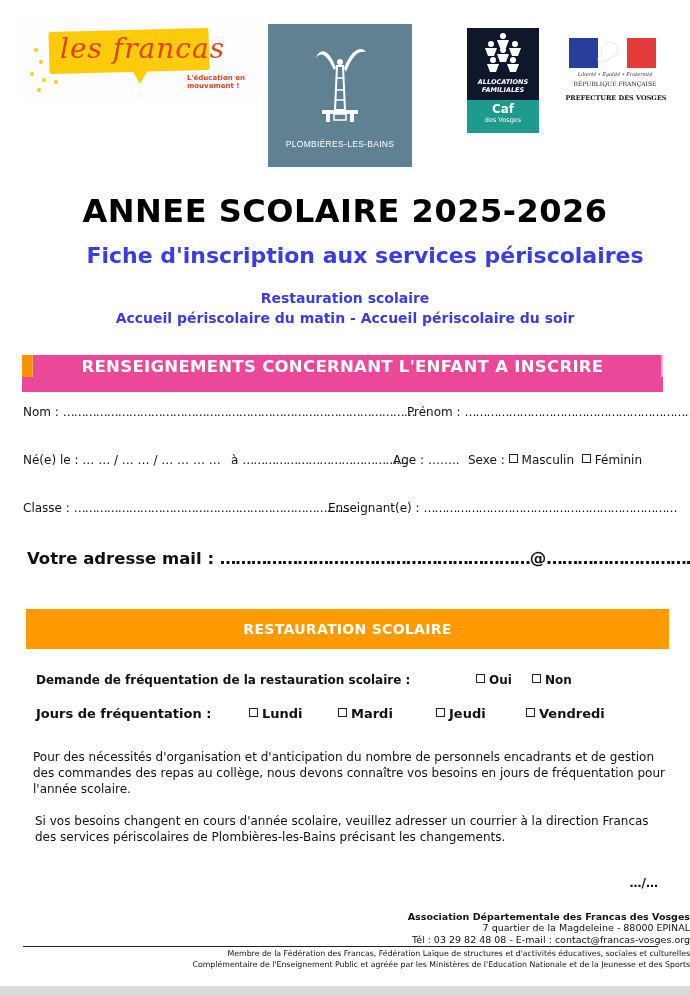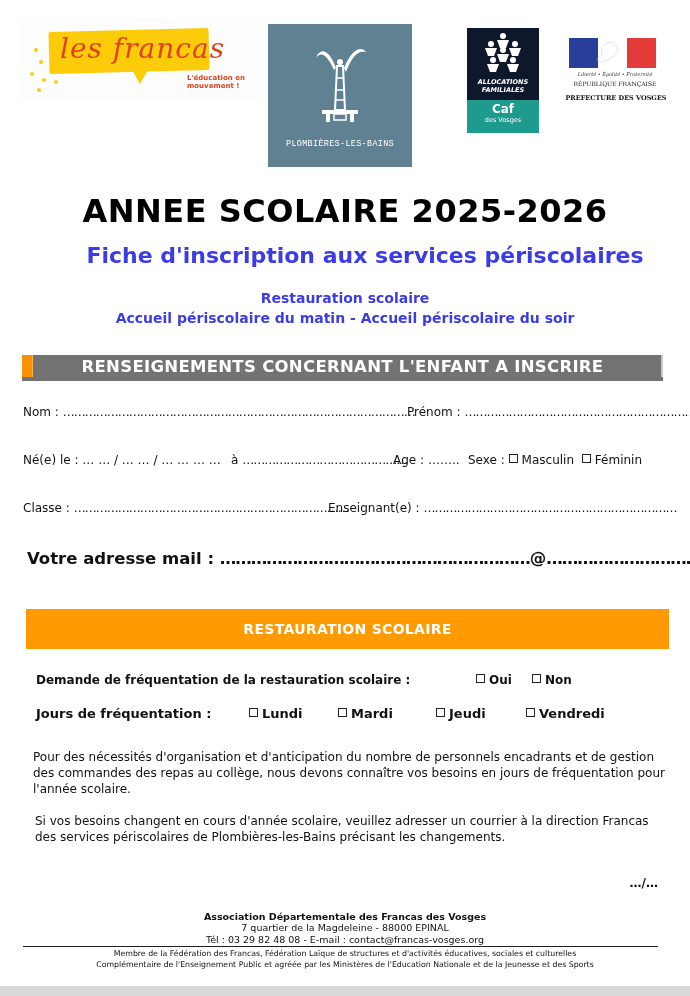--- a/index.html
+++ b/index.html
@@ -23,21 +23,21 @@
     position:absolute; left:40px; top:14px; font-family:"DejaVu Serif", serif; font-style:italic;
     font-size:28px; color:#e0421c; letter-spacing:1px;text-align:center;
   }
   .francas-tag { position:absolute; left:128px; top:56px; font-size:7px; color:#e0421c; font-weight:bold;margin-left:39px; }
   .dot { position:absolute; width:4px; height:4px; border-radius:50%; background:#fccb0a; }
 
   .logo-plombieres { left:268px; top:24px; width:144px; height:143px; background:#5f8192; }
   .plomb-fountain { position:absolute; left:44px; top:14px; width:56px; height:90px; }
   .plomb-text {
     position:absolute; left:0; right:0; bottom:18px; text-align:center; color:#fff;
-    font-family:Liberation Mono, monospace; font-size:8.5px; letter-spacing:0.3px;
+    font-family:Liberation Sans, sans-serif; font-size:8.5px; letter-spacing:0.3px;
   }
 
   .logo-caf { left:467px; top:28px; width:72px; height:105px; }
   .caf-top { position:absolute; left:0; top:0; width:72px; height:72px; background:#0f172a; }
   .caf-bottom { position:absolute; left:0; top:72px; width:72px; height:33px; background:#1e9b8c; text-align:center; color:#fff; }
   .caf-allocs { position:absolute; left:0; right:0; top:50px; text-align:center; color:#fff; font-size:6.5px; font-weight:bold; font-style:italic; line-height:8px; }
   .caf-name { font-size:12px; font-weight:bold; line-height:14px; padding-top:2px; }
   .caf-dept { font-size:6.5px; line-height:8px; }
   .caf-people { position:absolute; left:14px; top:4px; width:44px; height:44px; }
 
@@ -51,42 +51,42 @@
   .pref-rep { position:absolute; left:0; right:0; top:42px; text-align:center; font-family:"DejaVu Serif", serif; font-size:6px; color:#222; }
   .pref-vosges { position:absolute; left:-4px; right:-6px; top:56px; text-align:center; font-family:"DejaVu Serif", serif; font-weight:bold; font-size:6.5px; color:#111; }
 
   
   .title-main { left:0; right:0; top:192px; text-align:center; font-family:"DejaVu Sans", sans-serif; font-weight:bold; font-size:32px; color:#000; letter-spacing:0.5px; }
   .title-sub { left:0; right:0; top:243px; text-align:center; font-weight:bold; font-size:22px; color:#3c3ce6;padding-left:40px; }
   .title-svc1 { left:0; right:0; top:290px; text-align:center; font-weight:bold; font-size:14px; color:#3c3ce6; }
   .title-svc2 { left:0; right:0; top:310px; text-align:center; font-weight:bold; font-size:14px; color:#3c3ce6; }
 
   
-  .banner1 { left:22px; top:355px; width:641px; height:26px; background:#737373; }
+  .banner1 { left:22px; top:355px; width:641px; height:37px; background:#ec4899; }
   .banner1 .edge-l { position:absolute; left:0; top:0; width:10px; height:22px; background:#f79200; border-right:1px solid #ffb340; }
   .banner1 .edge-r { position:absolute; right:0; top:0; width:2px; height:22px; background:#fff; opacity:0.6; }
   .banner1 .lbl { position:absolute; left:0; right:0; top:2px; text-align:center; color:#fff; font-weight:bold; font-size:16.5px; letter-spacing:0.3px; }
 
   .banner2 { left:26px; top:609px; width:643px; height:40px; background:#ff9a00; }
   .banner2 .lbl { position:absolute; left:0; right:0; top:12px; text-align:center; color:#fff; font-weight:bold; font-size:14px; letter-spacing:0.3px; }
 
   
   .line { position:absolute; font-size:12px; color:#111; white-space:nowrap; }
   .dots { letter-spacing:-1px; }
   .mail { position:absolute; left:27px; top:549px; font-size:16.5px; font-weight:bold; white-space:nowrap; color:#111; }
 
   .resto-line { position:absolute; font-size:12px; font-weight:bold; color:#111; white-space:nowrap; }
   .chk { display:inline-block; width:7px; height:7px; border:1px solid #222; margin-right:4px; vertical-align:1px; }
   .opt { position:absolute; white-space:nowrap; }
 
   .para { position:absolute; left:33px; width:632px; font-size:12px; line-height:16px; color:#111; }
 
   .cont { position:absolute; right:32px; top:876px; font-size:12px; font-weight:bold; }
 
-  .footer { position:absolute; left:0; right:0; text-align:center; color:#111; }
+  .footer { position:absolute; left:0; right:0; text-align:right; color:#111; }
   .f-org { top:911px; font-size:9.5px; font-weight:bold; }
   .f-addr { top:922px; font-size:9.5px; }
   .f-tel { top:934px; font-size:9.5px; }
   .f-rule { position:absolute; left:23px; width:635px; top:946px; height:1px; background:#222; }
   .f-m1 { top:949px; font-size:7.8px; }
   .f-m2 { top:960px; font-size:7.8px; }
   .bottom-strip { position:absolute; left:0; right:0; top:986px; height:10px; background:#d9d9d9; }
 </style>
 </head>
 <body>

